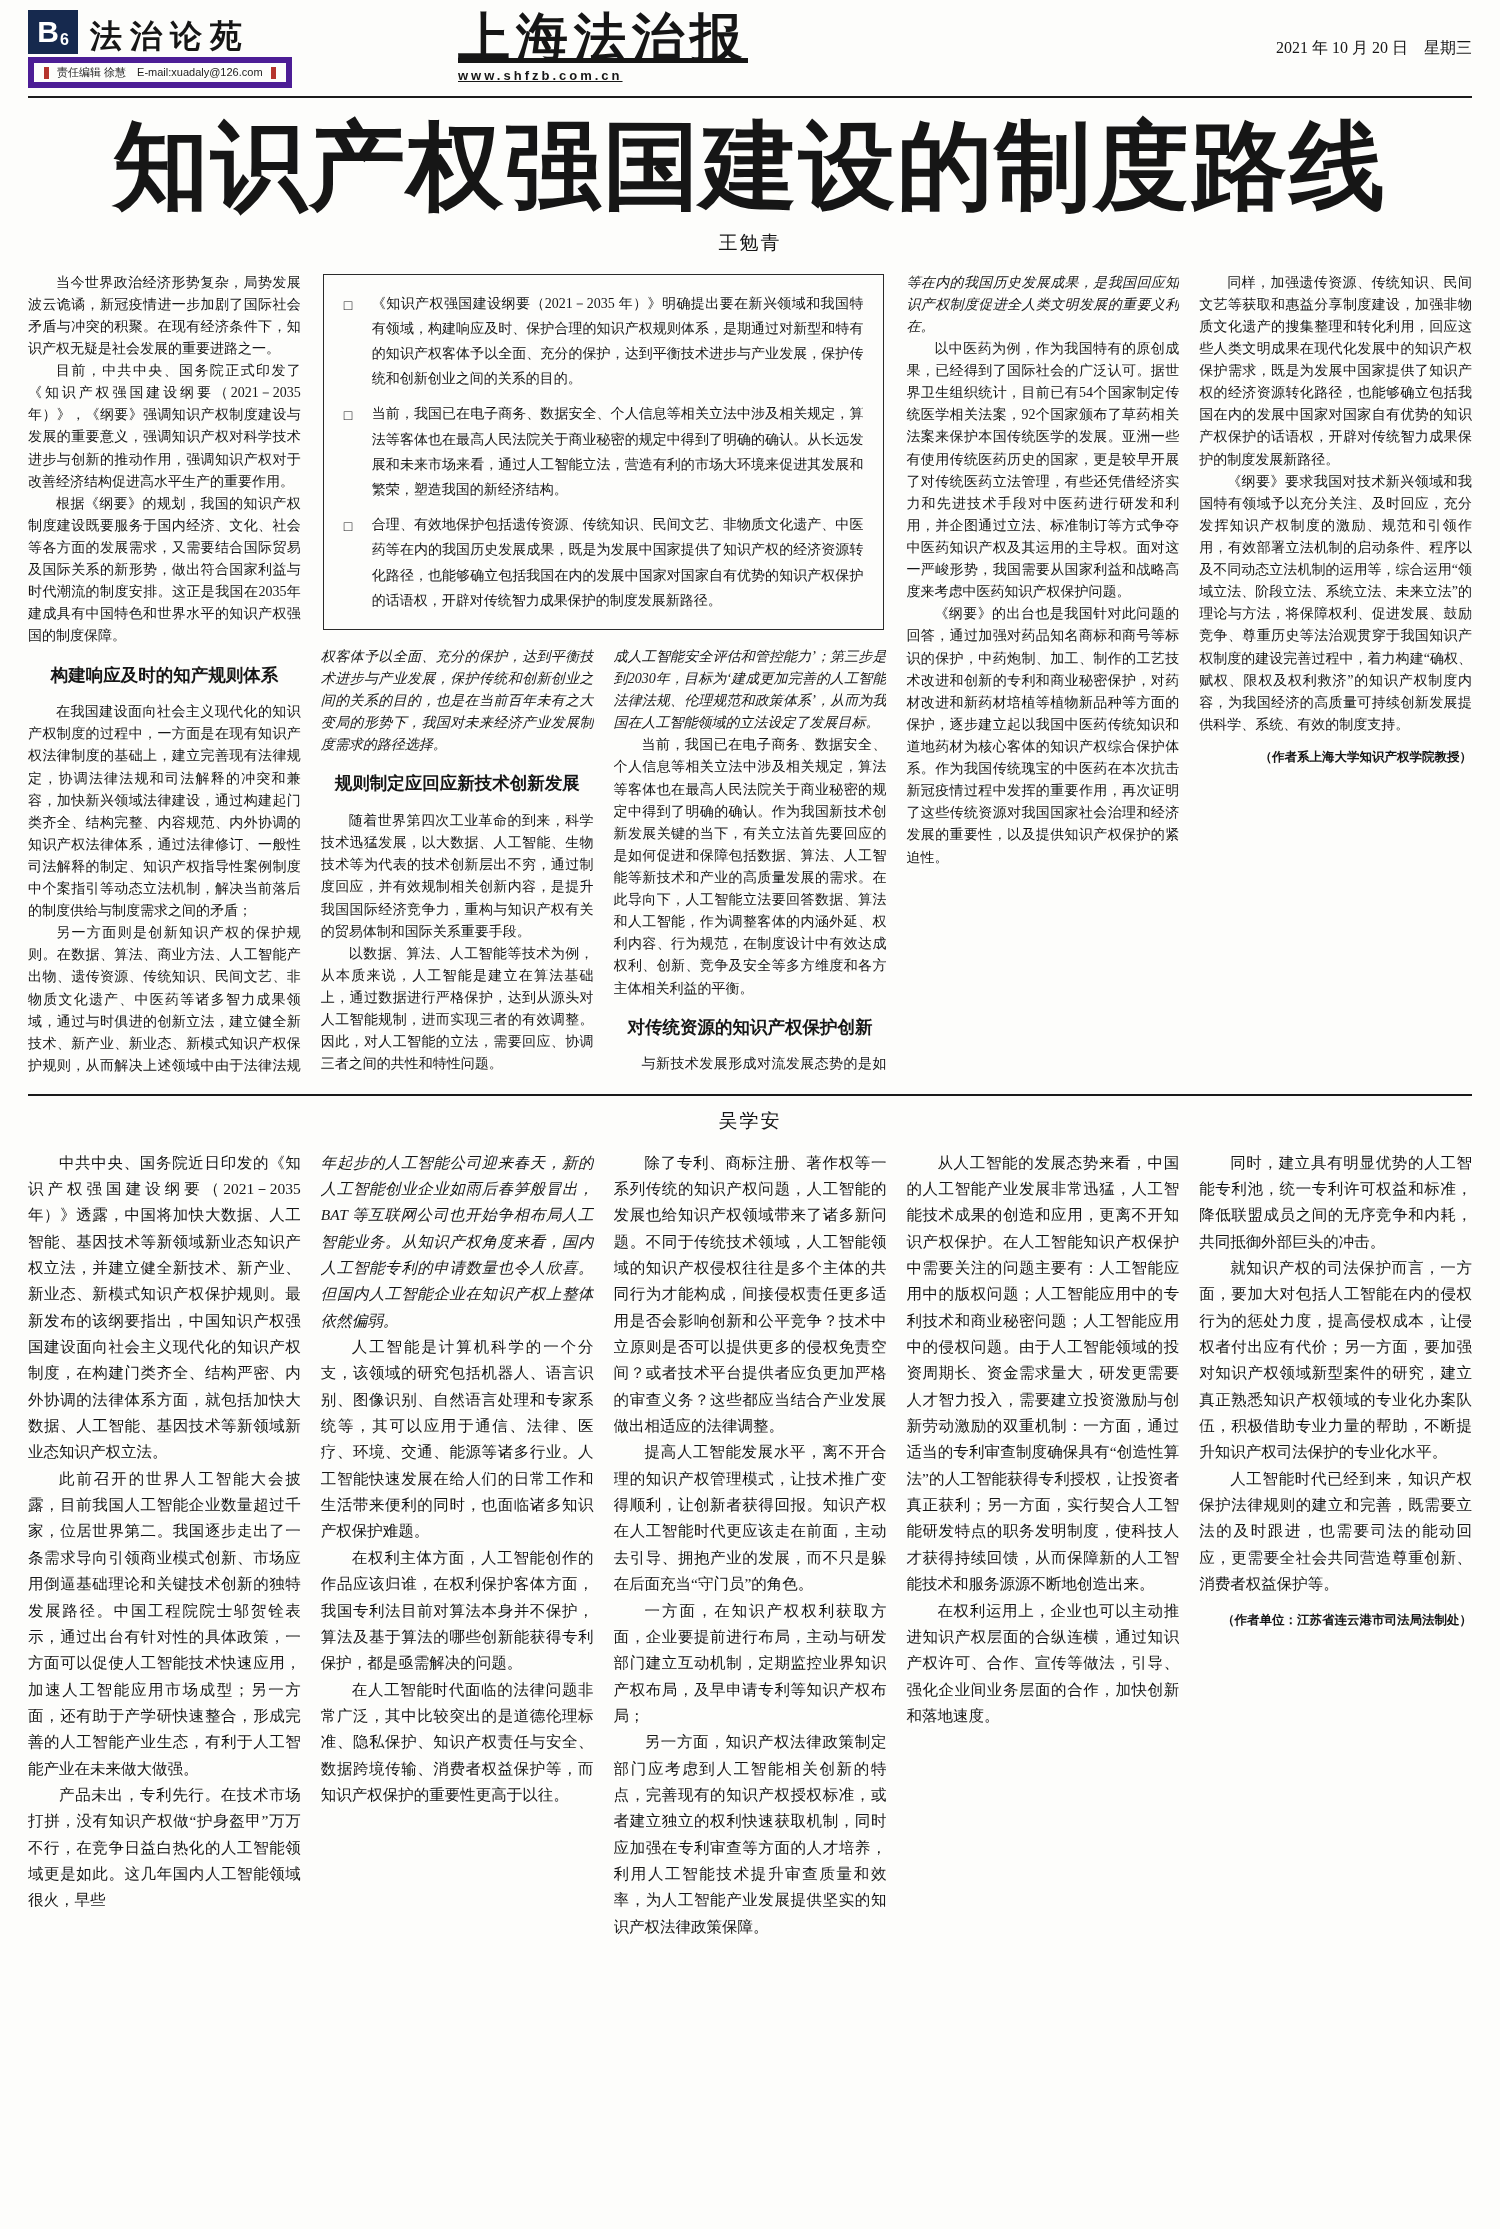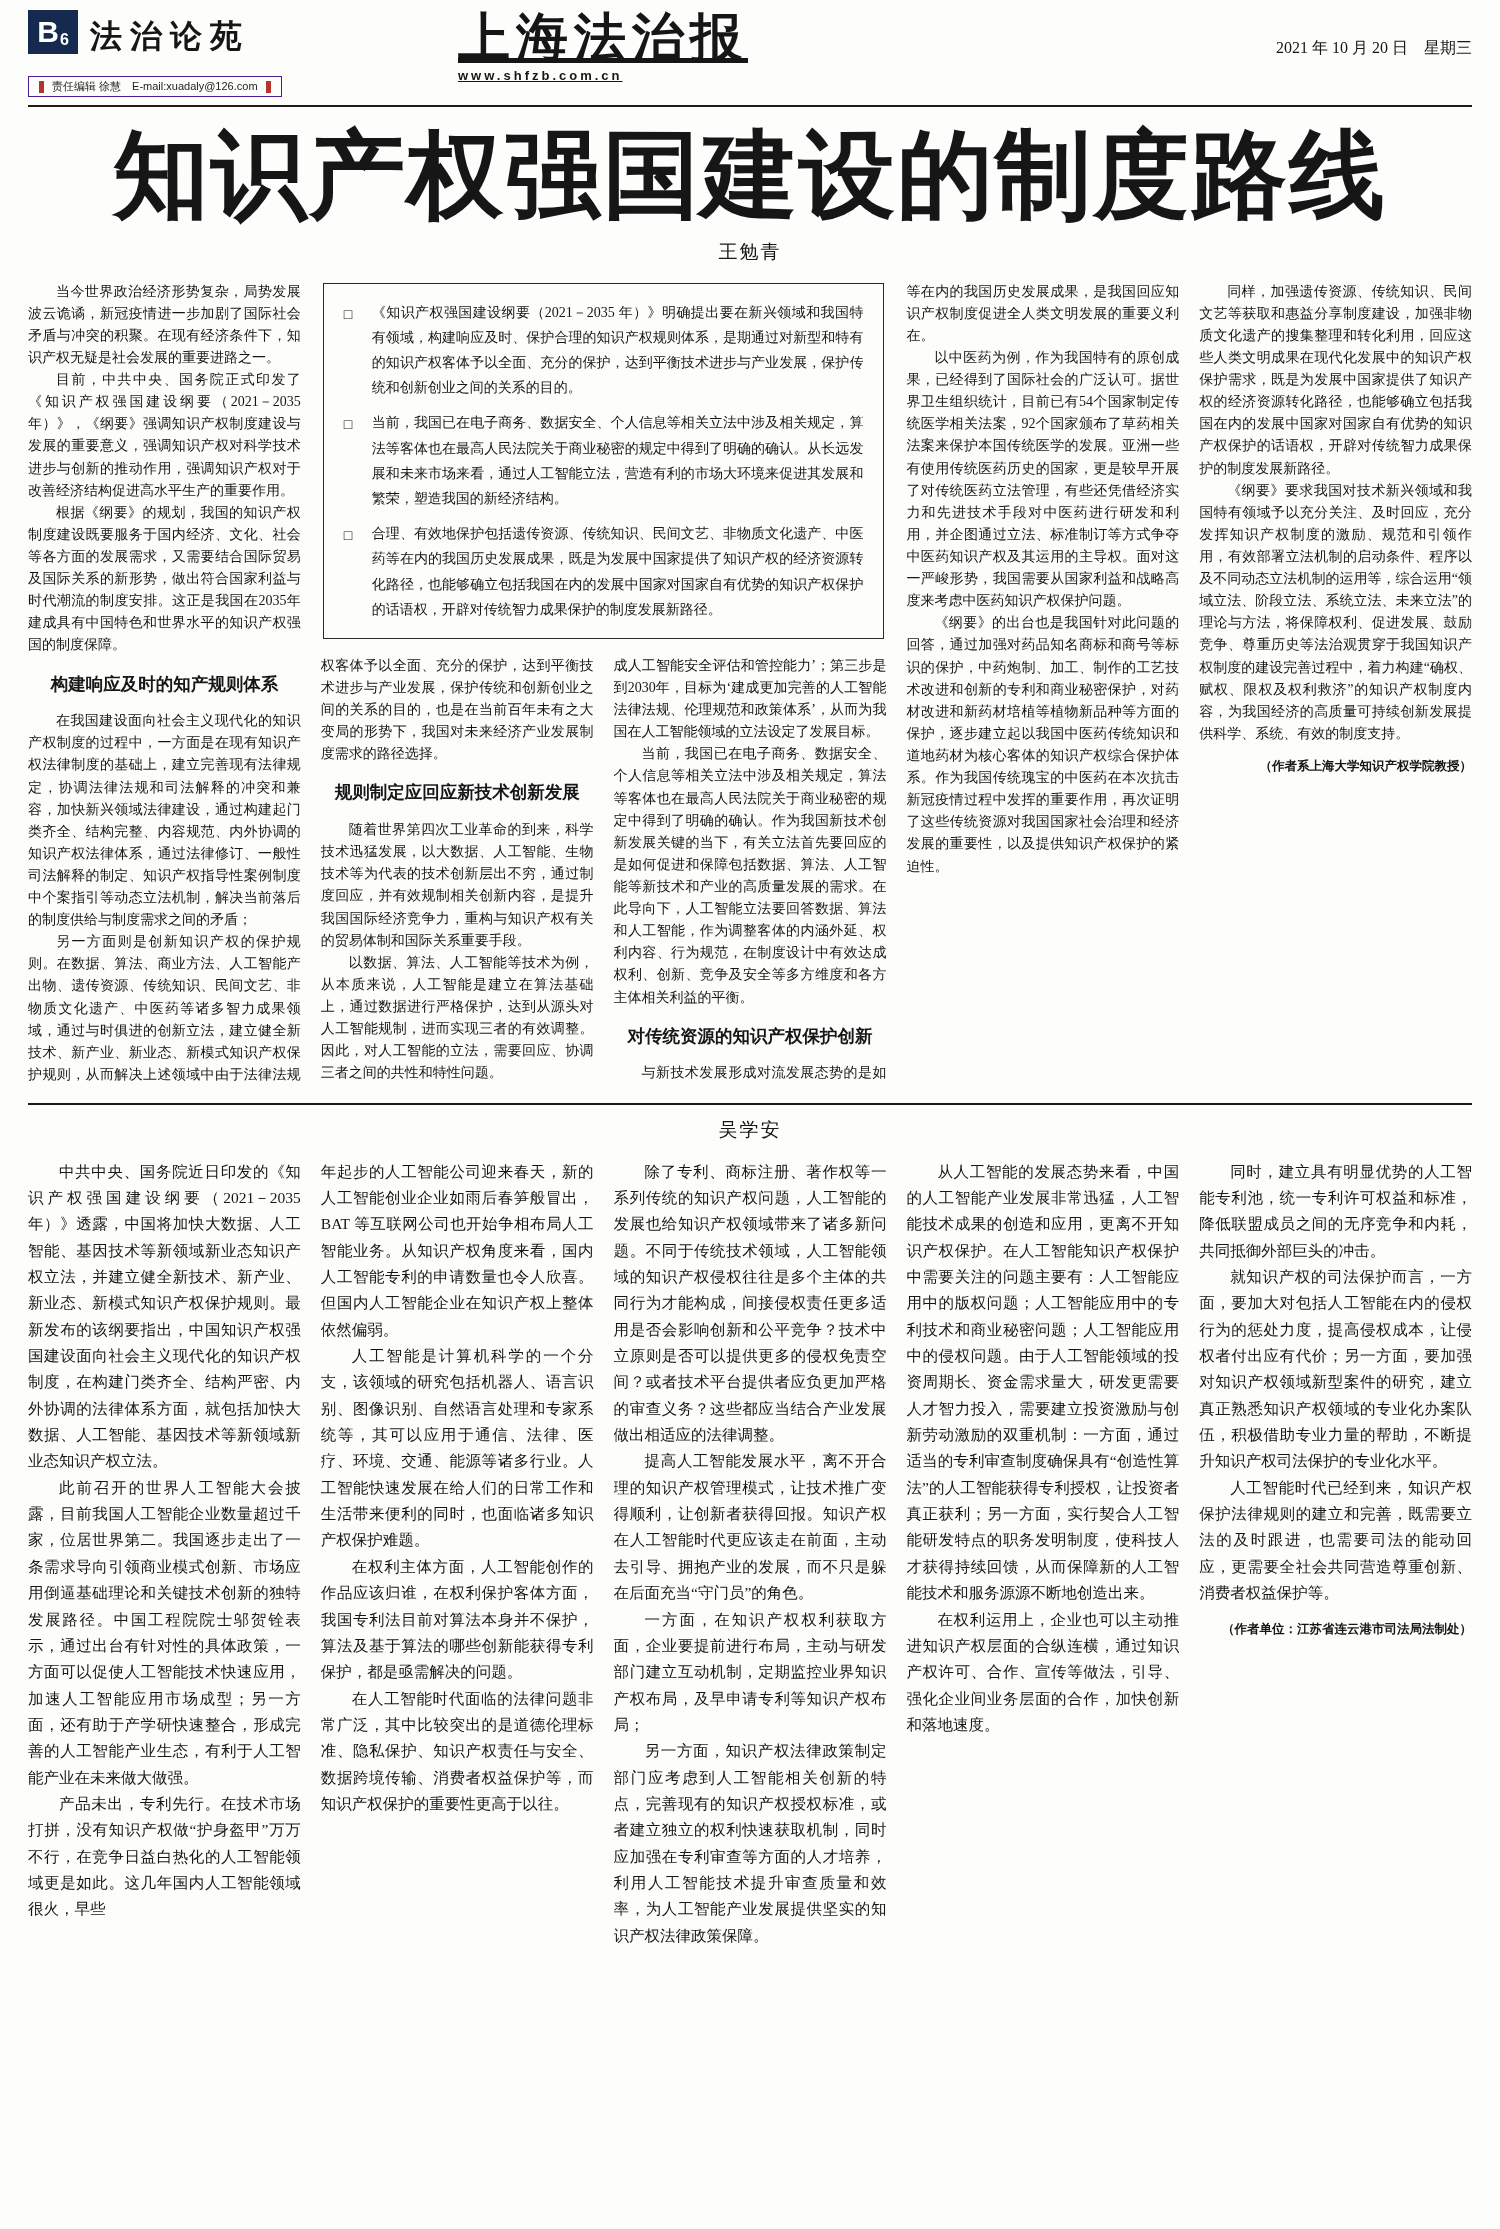--- a/index.html
+++ b/index.html
@@ -12,38 +12,38 @@
   .header{display:flex;justify-content:space-between;align-items:flex-start;
     padding:10px 0 8px;border-bottom:2px solid #1c1c1c;}
   .hdr-left{width:430px;}
   .hdr-left-top{display:flex;align-items:flex-end;gap:12px;}
   .badge{width:50px;height:44px;background:#16294e;color:#fff;display:flex;align-items:center;
     justify-content:center;font-family:"Liberation Sans","DejaVu Sans",sans-serif;font-weight:bold;line-height:1;}
   .badge .b{font-size:30px;}
   .badge .n{font-size:16px;align-self:flex-end;margin:0 0 6px 1px;}
   .section-title{font-size:32px;font-weight:900;letter-spacing:8px;
     font-family:"Liberation Sans","DejaVu Sans",sans-serif;line-height:1.1;}
-  .editor-strip{margin-top:22px;border:1px solid #4c1d95;padding:2px 10px;font-size:11px;
+  .editor-strip{margin-top:3px;border:6px solid #4c1d95;padding:2px 10px;font-size:11px;
     display:inline-flex;align-items:center;gap:8px;color:#222;
     font-family:"Liberation Sans","DejaVu Sans",sans-serif;}
   .red-tick{width:5px;height:12px;background:#b5342c;display:inline-block;}
   .hdr-center{flex:1;text-align:left;margin-top:0;text-decoration:underline;}
   .masthead{font-size:52px;font-weight:bold;letter-spacing:6px;line-height:1.05;
     font-family:"DejaVu Serif","Liberation Serif",serif;}
   .website{font-size:13px;letter-spacing:3px;margin-top:3px;font-weight:bold;
     font-family:"Liberation Sans","DejaVu Sans",sans-serif;}
   .hdr-right{width:360px;text-align:right;font-size:16px;padding-top:28px;}
   
   .a1-title{font-size:96px;font-weight:900;text-align:center;letter-spacing:2px;
     margin:16px 0 2px;line-height:1.08;font-family:"Liberation Sans","DejaVu Sans",sans-serif;}
   .a2-title{font-size:66px;font-weight:900;text-align:center;letter-spacing:2px;
     margin:14px 0 2px;line-height:1.1;font-family:"Liberation Sans","DejaVu Sans",sans-serif;}
   .byline{text-align:center;font-size:19px;margin:12px 0 16px;letter-spacing:2px;}
   .body-p{margin:0;text-indent:2em;}
-  .body-p.flush{text-indent:0;}
+  .body-p.flush{text-indent:0;font-style:italic;}
   .subhead{font-family:"Liberation Sans","DejaVu Sans",sans-serif;font-size:17.5px;font-weight:bold;
     text-align:center;margin:14px 0 12px;}
   .attribution{text-align:right;font-weight:bold;font-size:12.5px;margin-top:12px;}
   
   .a1-body{display:grid;grid-template-columns:repeat(5,1fr);column-gap:20px;
     height:806px;overflow:hidden;font-size:14px;line-height:1.58;text-align:justify;}
   .col{overflow:hidden;min-width:0;}
   .mid{grid-column:2/4;display:flex;flex-direction:column;overflow:hidden;min-width:0;}
   .summary-box{border:1.5px solid #2a2a2a;padding:16px 20px 6px;margin:2px 2px 16px;}
   .sum-item{display:flex;gap:10px;margin-bottom:10px;font-size:14px;line-height:1.8;text-align:justify;}

